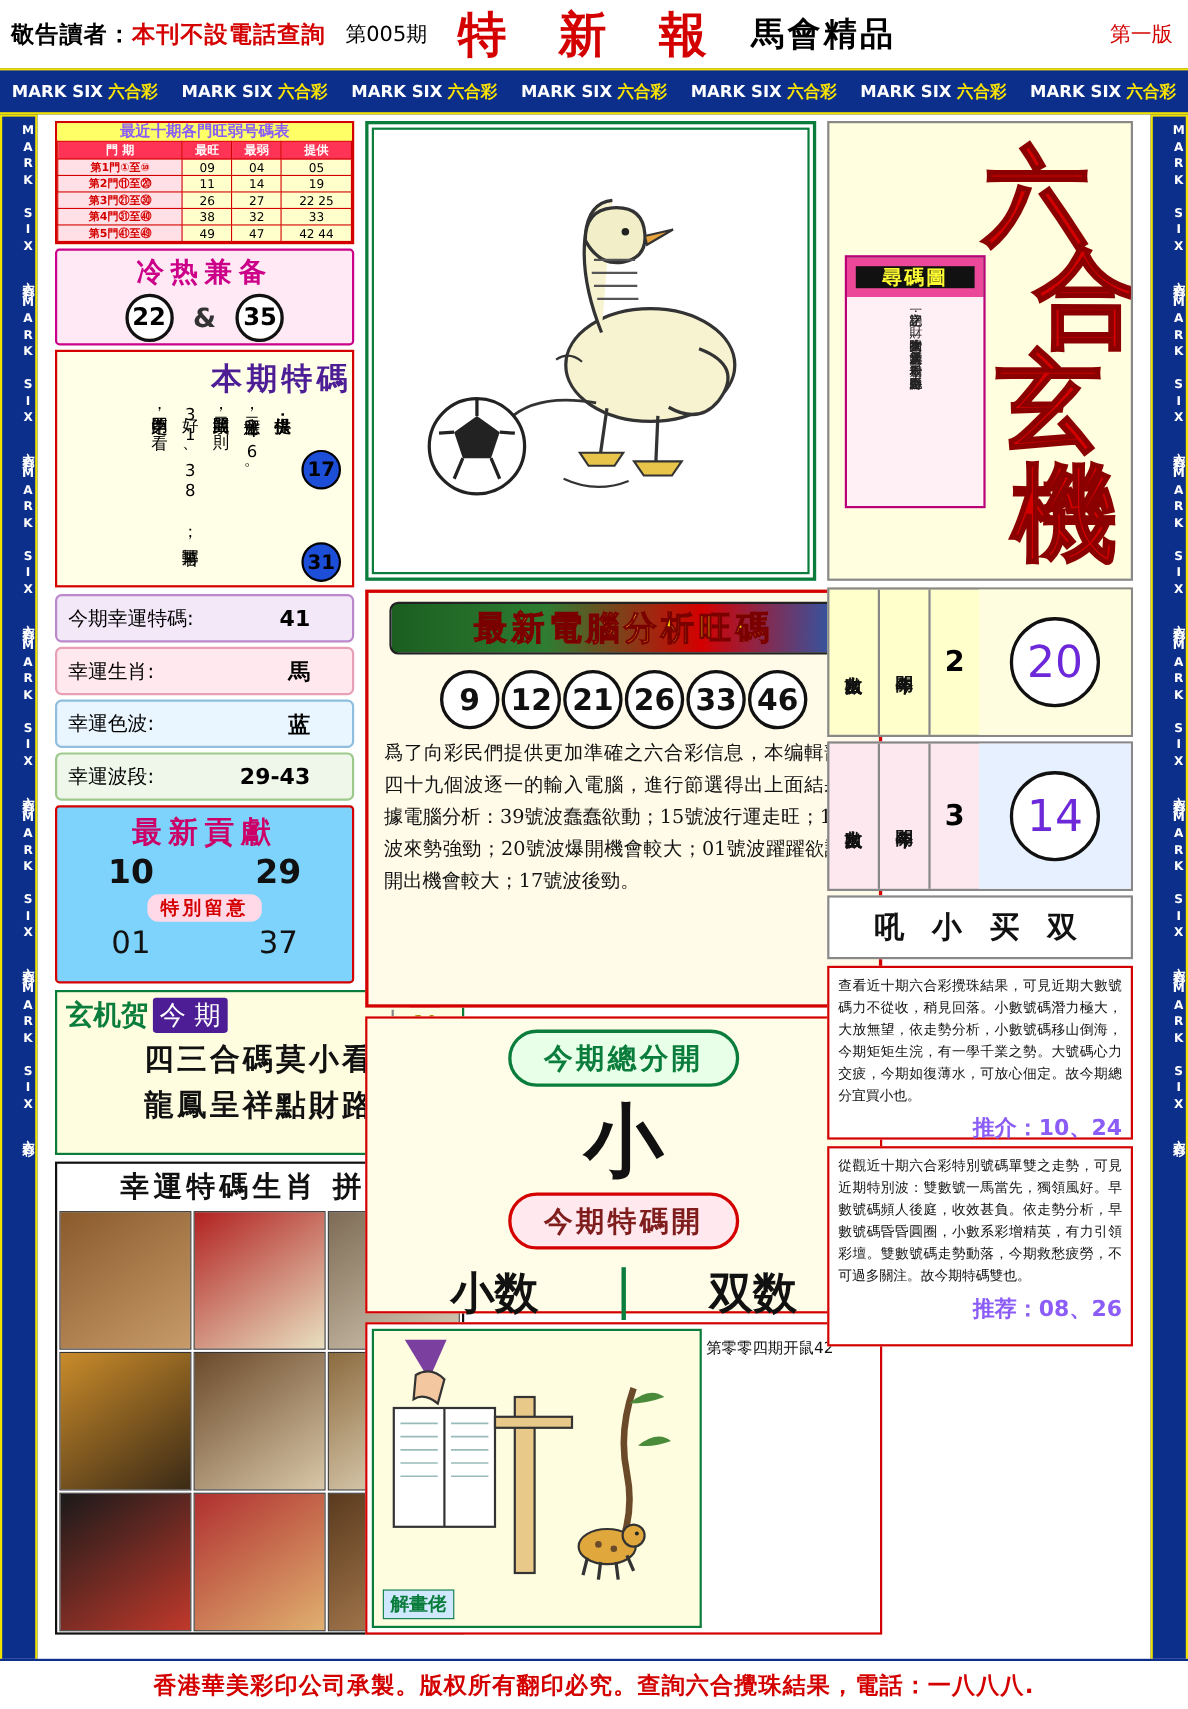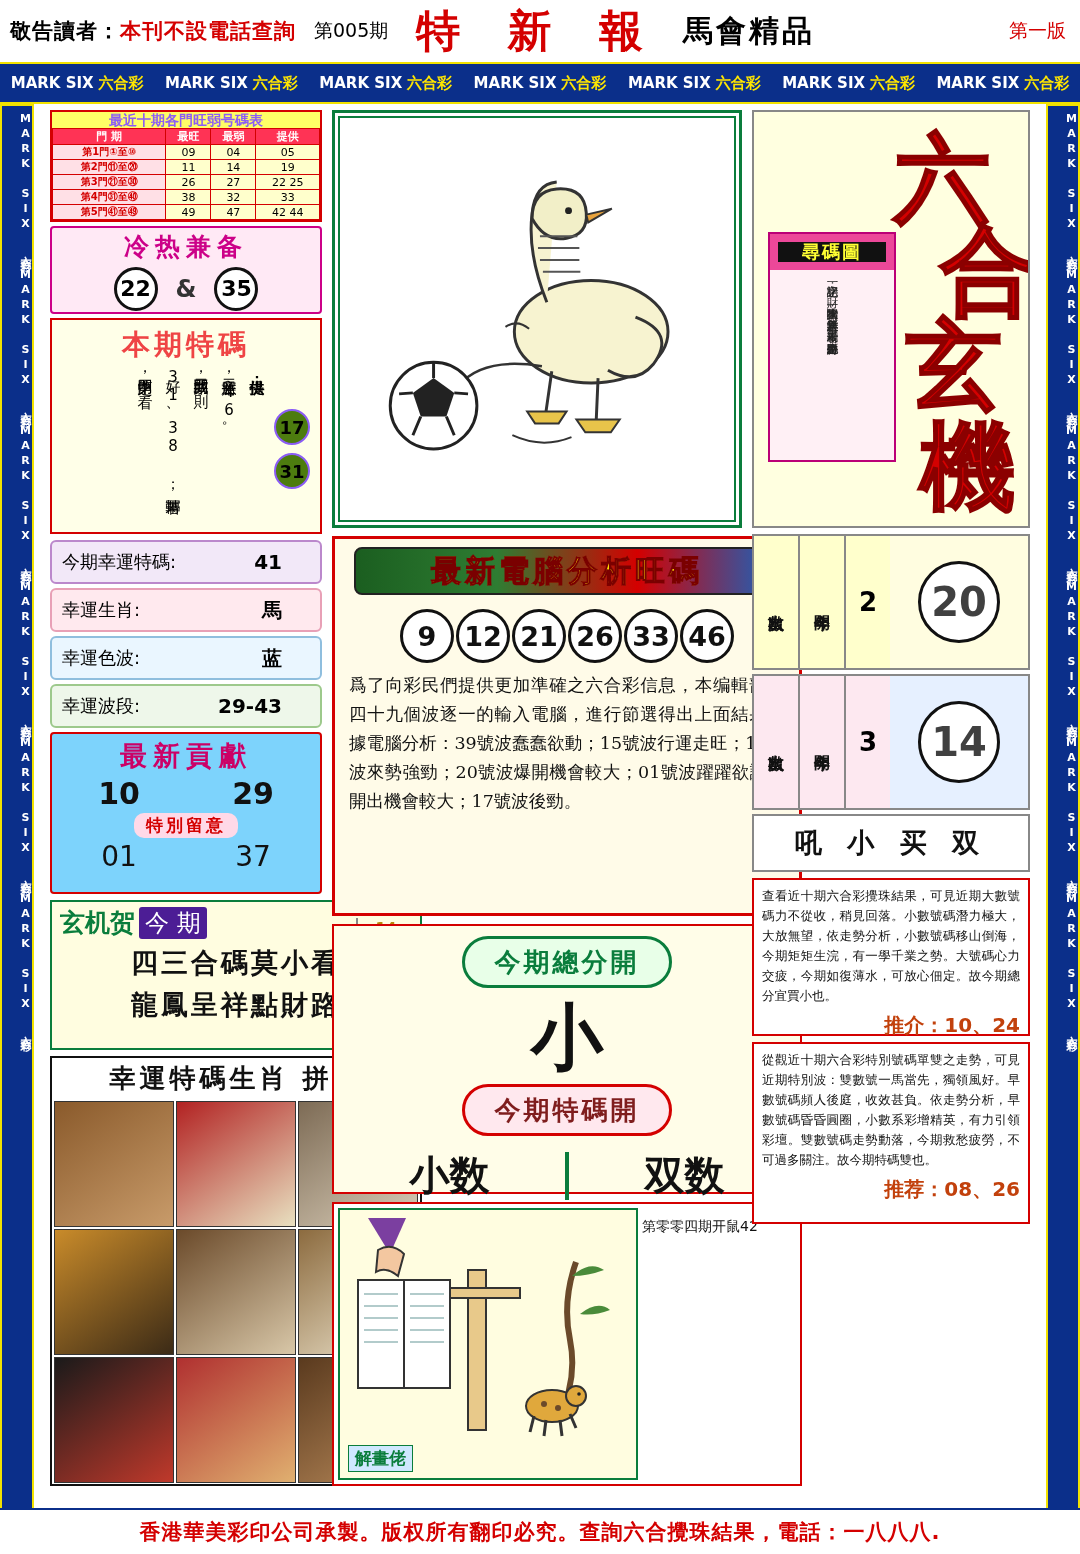--- a/index.html
+++ b/index.html
@@ -80,28 +80,28 @@
   .circ {
     width:44px; height:44px; border-radius:50%; border:3px solid #111; background:#fff;
     display:flex; align-items:center; justify-content:center; font-size:22px; font-weight:bold; color:#000;
   }
   .amp { font-size:24px; font-weight:bold; color:#333;}
 
   .box-tema {
     position:absolute; left:14px; top:212px; width:272px; height:216px;
     border:2px solid #d40000; background:#ffffe8;
   }
-  .box-tema .ttl { text-align:center; font-size:28px; font-weight:bold; color:#ef4444; letter-spacing:4px;
+  .box-tema .ttl { text-align:right; font-size:28px; font-weight:bold; color:#4c1d95; letter-spacing:4px;
     font-family:"DejaVu Serif", serif; padding-top:6px;}
   .vtext { writing-mode:vertical-rl; text-orientation:upright; font-size:15px; line-height:22px; color:#000;}
   .tema-body { display:flex; justify-content:flex-end; gap:6px; padding:4px 10px 0 0; height:166px;}
   .tema-balls { display:flex; flex-direction:column; gap:8px; justify-content:center; }
   .ball-o {
-    width:36px; height:36px; border-radius:50%; border:2px solid #8b5cf6; background:#4d7c0f;
-    display:flex; align-items:center; justify-content:center; font-size:18px; font-weight:bold;
+    width:36px; height:36px; border-radius:50%; border:2px solid #000000; background:#1d4ed8;
+    display:flex; align-items:center; justify-content:center; font-size:18px; font-weight:bold;margin-top:40px;
   }
 
   .luck-row {
     position:absolute; left:14px; width:272px; height:44px;
     border:2px solid #bb88cc; background:#f6e9ff; border-radius:6px;
     display:flex; align-items:center; padding:0 10px;
   }
   .luck-row .k { font-size:18px; color:#000; }
   .luck-row .v { font-size:20px; font-weight:bold; color:#000; margin-left:auto; margin-right:28px;}
   #luck0 { top:434px; background:#f2e8f8;}
@@ -219,38 +219,38 @@
   .scroll .body .vt { writing-mode:vertical-rl; text-orientation:upright; font-size:11.5px; line-height:15px; color:#222;}
 
   .rt-panel { position:absolute; width:278px; border:2px solid #888; }
   .rt-row { display:flex; height:100%; }
   .rt-lab { width:46px; border-right:2px solid #888; display:flex; align-items:center; justify-content:center;}
   .rt-lab .vt { writing-mode:vertical-rl; text-orientation:upright; font-size:16px; font-weight:bold; color:#111; line-height:22px;}
   .rt-num { width:44px; display:flex; align-items:center; justify-content:center; font-size:26px; font-weight:bold;}
   .rt-ball { flex:1; display:flex; align-items:center; justify-content:center;}
   .rt-ball .c {
     width:82px; height:82px; border-radius:50%; border:3px solid #111; background:#fff;
-    display:flex; align-items:center; justify-content:center; font-size:40px; font-weight:bold; color:#404040;
+    display:flex; align-items:center; justify-content:center; font-size:40px; font-weight:normal; color:#6d28d9;
   }
   #rt0 { left:716px; top:428px; height:136px; background:#ffffcc; }
   #rt1 { left:716px; top:568px; height:136px; background:#fde8f0; }
   #rt1 .rt-ball { background:#e6f0ff; }
   #rt0 .rt-ball { background:#fffde0; }
 
   .box-sale {
     position:absolute; left:716px; top:708px; width:278px; height:58px;
     border:2px solid #888; background:#fff; display:flex; align-items:center; justify-content:center;
   }
   .box-sale span { font-size:27px; font-weight:bold; color:#111; letter-spacing:8px; font-family:"DejaVu Serif", serif;}
 
   .box-txt { position:absolute; left:716px; width:278px; border:2px solid #d40000; background:#fff; padding:6px 8px;}
   #txtA { top:772px; height:158px; }
   #txtB { top:936px; height:182px; }
   .box-txt .p { font-size:12.5px; line-height:20px; color:#111; text-align:justify; font-family:"DejaVu Serif", serif;}
-  .box-txt .rec { margin-top:6px; text-align:right; font-size:20px; font-weight:bold; color:#c2410c;}
+  .box-txt .rec { margin-top:6px; text-align:right; font-size:20px; font-weight:bold; color:#8b5cf6;}
 </style>
 </head>
 <body>
 
 <div class="page">
 
   <div class="topbar">
     <div class="t1">
       <span>敬告讀者：</span><em>本刊不設電話查詢</em>
     </div>

